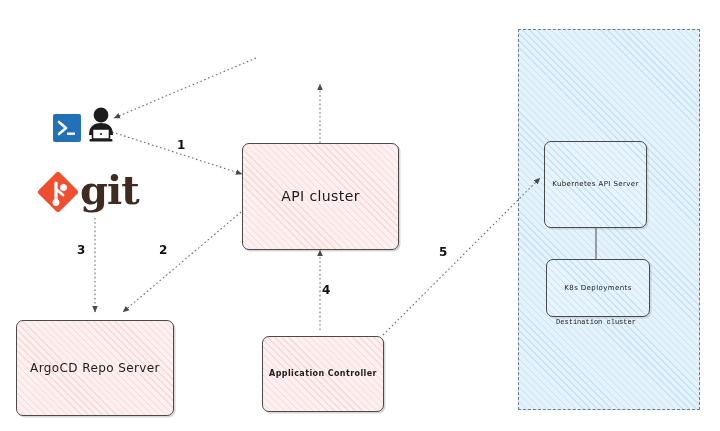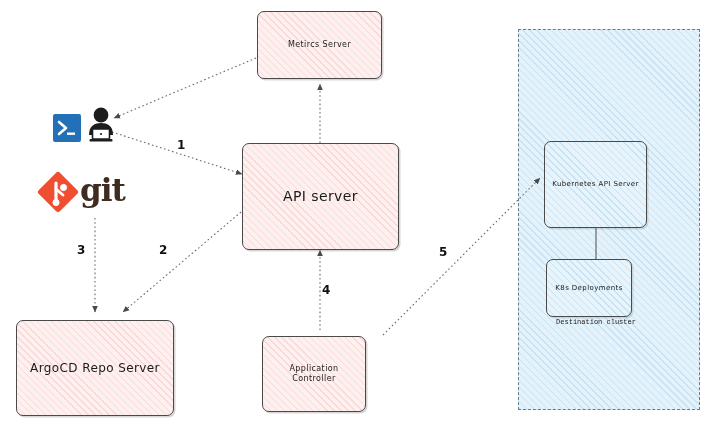--- a/index.html
+++ b/index.html
@@ -124,41 +124,38 @@
 
     <line x1="95" y1="218" x2="95" y2="312" stroke="#6a6a6a" stroke-width="1.1" stroke-dasharray="1.6 2.6" marker-end="url(#ah)"></line>
 
     <line x1="320" y1="330" x2="320" y2="250" stroke="#6a6a6a" stroke-width="1.1" stroke-dasharray="1.6 2.6" marker-end="url(#ah)"></line>
 
     <line x1="383" y1="335" x2="540" y2="178" stroke="#6a6a6a" stroke-width="1.1" stroke-dasharray="1.6 2.6" marker-end="url(#ah)"></line>
 
     <line x1="596" y1="212" x2="596" y2="260" stroke="#5a5a5a" stroke-width="1.1"></line>
   </svg>
 
-  <div class="node pink-box" style="left:257px; top:11px; width:125px; height:68px;">
-    <span class="node-label" style="font-size:8px;">Metircs Server</span>
-  </div>
 
   <div class="node pink-box" style="left:242px; top:143px; width:157px; height:107px;">
-    <span class="node-label" style="font-size:14px;">API server</span>
+    <span class="node-label" style="font-size:14px;">API cluster</span>
   </div>
 
   <div class="node pink-box" style="left:16px; top:320px; width:158px; height:96px;">
     <span class="node-label" style="font-size:12px;">ArgoCD Repo Server</span>
   </div>
 
-  <div class="node pink-box" style="left:262px; top:336px; width:104px; height:76px;">
+  <div class="node pink-box" style="left:262px; top:336px; width:122px; height:76px;font-weight:bold;">
     <span class="node-label" style="font-size:8px;">Application Controller</span>
   </div>
 
   <div class="node blue-box" style="left:544px; top:141px; width:103px; height:87px;">
     <span class="node-label" style="font-size:7px;">Kubernetes API Server</span>
   </div>
 
-  <div class="node blue-box" style="left:546px; top:259px; width:86px; height:58px;">
+  <div class="node blue-box" style="left:546px; top:259px; width:104px; height:58px;">
     <span class="node-label" style="font-size:7px;">K8s Deployments</span>
   </div>
 
   <div class="cluster-caption" style="left:536px; top:318px; width:120px; font-size:7px;">Destination cluster</div>
 
   <div class="icon-wrap" style="left:52px; top:113px; width:30px; height:30px;">
     <svg width="30" height="30" viewBox="0 0 30 30">
       <rect x="1" y="1" width="28" height="28" rx="2" fill="#2271b8"></rect>
       <path d="M7 9 L14 15 L7 21" stroke="#ffffff" stroke-width="2.6" fill="none" stroke-linecap="round" stroke-linejoin="round"></path>
       <rect x="15" y="19.5" width="8" height="2.4" fill="#ffffff"></rect>
@@ -180,21 +177,21 @@
       <rect x="9" y="9" width="30" height="30" rx="3" fill="#f04e30" transform="rotate(45 24 24)"></rect>
       <g stroke="#ffffff" fill="#ffffff">
         <line x1="22" y1="15" x2="22" y2="34" stroke-width="3.2" stroke-linecap="round"></line>
         <line x1="22" y1="21" x2="29" y2="27" stroke-width="2.8" stroke-linecap="round"></line>
         <circle cx="29.5" cy="19.5" r="3.1"></circle>
         <circle cx="22" cy="34.5" r="3.1"></circle>
       </g>
     </svg>
   </div>
 
-  <div class="git-word" style="left:80px; top:168px; font-size:31px; line-height:44px;">git</div>
+  <div class="git-word" style="left:80px; top:168px; font-size:40px; line-height:44px;">git</div>
 
   <div class="step-num" style="left:177px; top:138px;">1</div>
   <div class="step-num" style="left:159px; top:243px;">2</div>
   <div class="step-num" style="left:77px; top:243px;">3</div>
   <div class="step-num" style="left:322px; top:283px;">4</div>
   <div class="step-num" style="left:439px; top:245px;">5</div>
 
 </div>
 
 </body></html>

